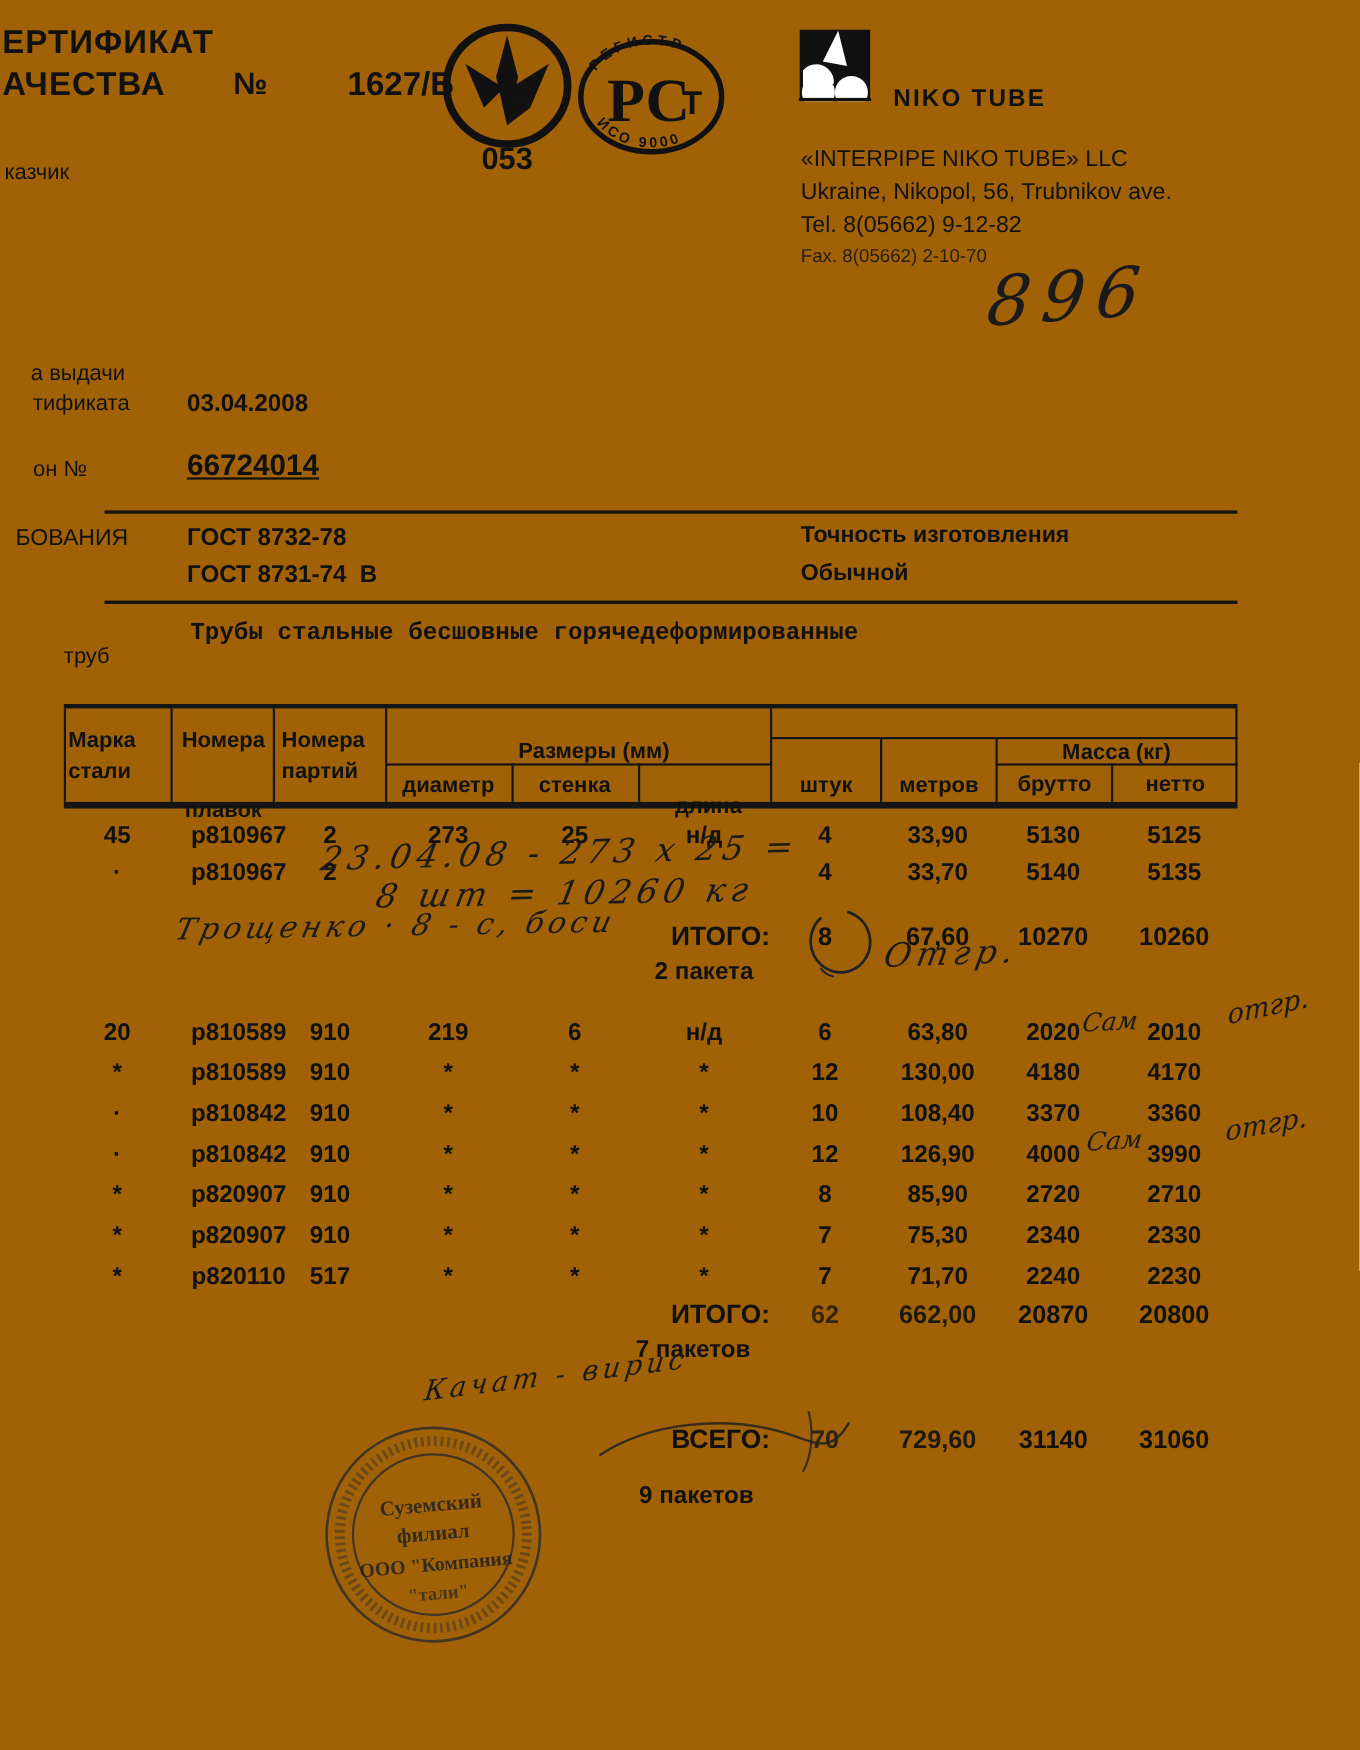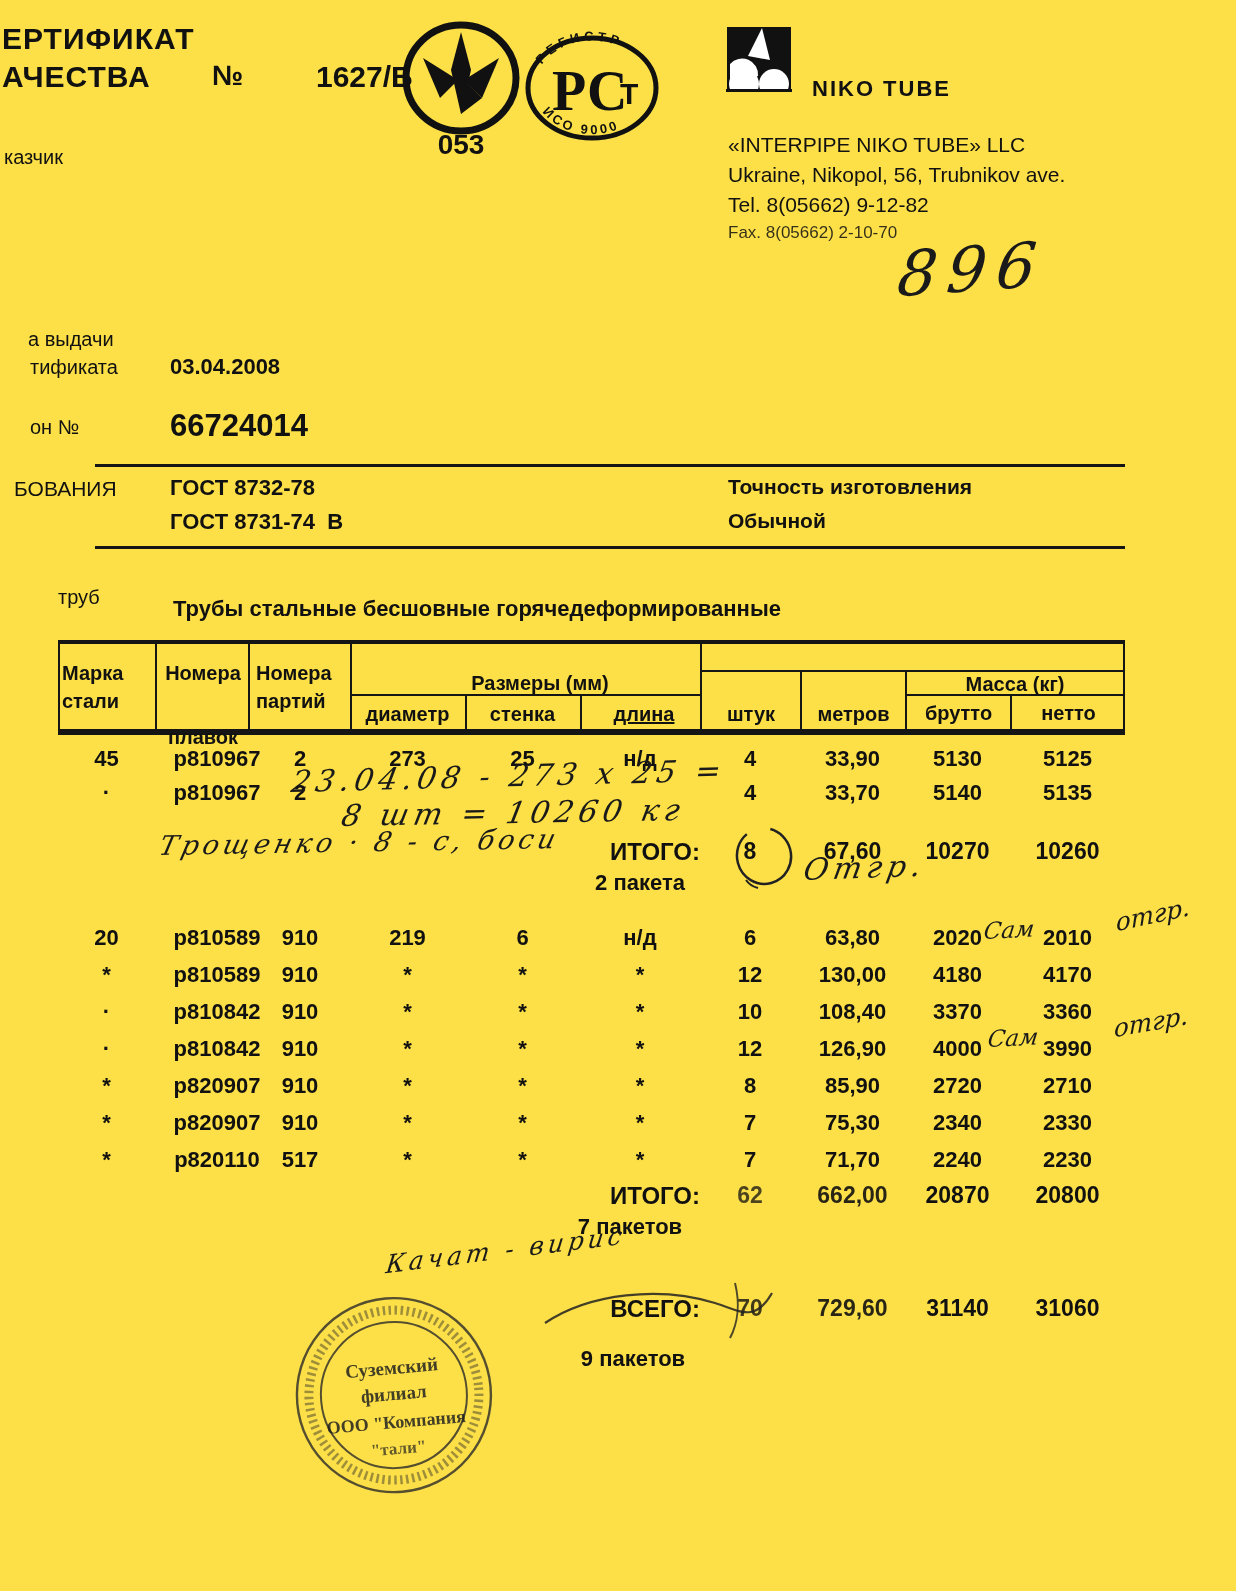--- a/index.html
+++ b/index.html
@@ -1,16 +1,16 @@
 <!DOCTYPE html>
 <html><head>
 <meta charset="utf-8">
 <style>
   html,body{margin:0;padding:0;background:#e8e8e8;}
-  .page{position:relative;width:1236px;height:1591px;background:#fde047;
+  .page{position:relative;width:1236px;height:1591px;background:#a16207;
         font-family:"Liberation Sans",sans-serif;color:#111;overflow:hidden;}
   .abs{position:absolute;}
   .b{font-weight:700;}
   .hline,.vline{position:absolute;background:#151515;}
   .hd{position:absolute;font-size:20px;font-weight:700;text-align:center;line-height:26px;}
   .lbl{position:absolute;font-size:20px;font-weight:400;}
   .val{position:absolute;font-size:22px;font-weight:700;white-space:pre;}
   .rows{position:absolute;left:58px;width:1067px;}
   .trow{position:relative;}
   .g1 .trow{height:34px;}
@@ -82,34 +82,34 @@
   <div class="abs" style="left:728px;top:193px;font-size:21px;">Tel. 8(05662) 9-12-82</div>
   <div class="abs" style="left:728px;top:223px;font-size:17px;opacity:.85;">Fax. 8(05662) 2-10-70</div>
 
   <div class="hw" style="left:898px;top:238px;font-size:62px;letter-spacing:10px;transform:rotate(-4deg) skewX(-10deg);">896</div>
 
   <div class="lbl b" style="left:28px;top:328px;">а выдачи</div>
   <div class="lbl b" style="left:30px;top:356px;">тификата</div>
   <div class="val" style="left:170px;top:354px;">03.04.2008</div>
 
   <div class="lbl b" style="left:30px;top:416px;">он №</div>
-  <div class="val" style="left:170px;top:408px;font-size:31px;">66724014</div>
+  <div class="val" style="left:170px;top:408px;font-size:27px;text-decoration:underline;">66724014</div>
 
   <div class="hline" style="left:95px;top:464px;width:1030px;height:3px;"></div>
 
   <div class="lbl b" style="left:14px;top:477px;font-size:21px;">БОВАНИЯ</div>
   <div class="val" style="left:170px;top:475px;">ГОСТ 8732-78</div>
   <div class="val" style="left:170px;top:509px;">ГОСТ 8731-74  В</div>
   <div class="val" style="left:728px;top:475px;font-size:21px;">Точность изготовления</div>
   <div class="val" style="left:728px;top:509px;font-size:21px;">Обычной</div>
 
   <div class="hline" style="left:95px;top:546px;width:1030px;height:3px;"></div>
 
   <div class="lbl" style="left:58px;top:586px;">труб</div>
-  <div class="val" style="left:173px;top:596px;">Трубы стальные бесшовные горячедеформированные</div>
+  <div class="val" style="left:173px;top:563px;font-family:Liberation Mono, monospace;">Трубы стальные бесшовные горячедеформированные</div>
 
   <div class="hline" style="left:58px;top:640px;width:1067px;height:4px;"></div>
   <div class="vline" style="left:58px;top:644px;width:2px;height:85px;"></div>
   <div class="vline" style="left:155px;top:644px;width:2px;height:85px;"></div>
   <div class="vline" style="left:248px;top:644px;width:2px;height:85px;"></div>
   <div class="vline" style="left:350px;top:644px;width:2px;height:85px;"></div>
   <div class="vline" style="left:700px;top:644px;width:2px;height:85px;"></div>
   <div class="vline" style="left:1123px;top:644px;width:2px;height:85px;"></div>
   <div class="hline" style="left:700px;top:670px;width:425px;height:2px;"></div>
   <div class="vline" style="left:800px;top:670px;width:2px;height:59px;"></div>
@@ -124,21 +124,21 @@
   <div class="hd" style="left:62px;top:660px;width:90px;text-align:left;">Марка</div>
   <div class="hd" style="left:62px;top:688px;width:90px;text-align:left;">стали</div>
   <div class="hd" style="left:157px;top:660px;width:92px;">Номера</div>
   <div class="hd" style="left:157px;top:688px;width:92px;margin-top:36px;">плавок</div>
   <div class="hd" style="left:256px;top:660px;width:92px;text-align:left;">Номера</div>
   <div class="hd" style="left:256px;top:688px;width:92px;text-align:left;">партий</div>
   <div class="hd" style="left:350px;top:670px;width:380px;">Размеры (мм)</div>
   <div class="hd" style="left:905px;top:671px;width:220px;">Масса (кг)</div>
   <div class="hd" style="left:350px;top:701px;width:115px;">диаметр</div>
   <div class="hd" style="left:465px;top:701px;width:115px;">стенка</div>
-  <div class="hd" style="left:580px;top:701px;width:128px;text-decoration:underline;">длина</div>
+  <div class="hd" style="left:580px;top:720px;width:128px;">длина</div>
   <div class="hd" style="left:702px;top:701px;width:98px;">штук</div>
   <div class="hd" style="left:802px;top:701px;width:103px;">метров</div>
   <div class="hd" style="left:907px;top:700px;width:103px;">брутто</div>
   <div class="hd" style="left:1012px;top:700px;width:113px;">нетто</div>
 
   <div class="rows g1" style="top:746px;">
       <div class="trow">
         <div class="tcell c0">45</div>
         <div class="tcell c1">р810967</div>
         <div class="tcell c2">2</div>

